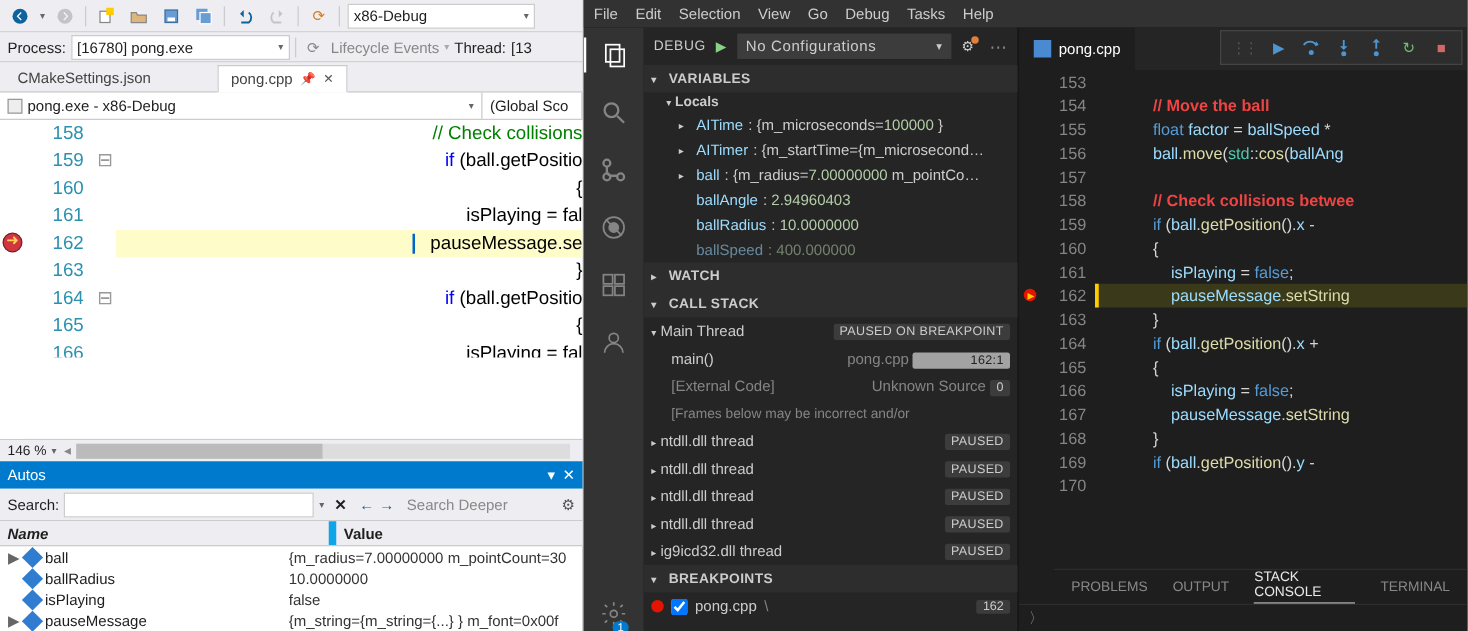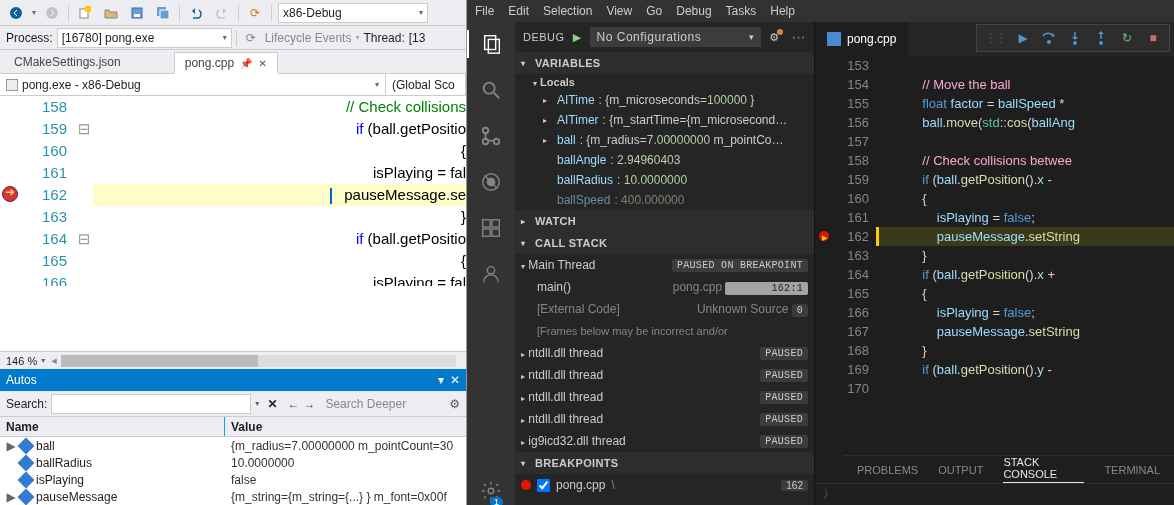--- a/index.html
+++ b/index.html
@@ -40,21 +40,21 @@
 
   .vs-zoom { height: 18px; background: #eeeef2; border-top: 1px solid #ccc; display: flex; align-items: center; padding: 0 6px; font-size: 11px; }
 
   .vs-autos-header { height: 22px; background: #007acc; color: #fff; display: flex; align-items: center; padding: 0 6px; font-size: 12px; justify-content: space-between; }
   .vs-autos-header .tools { display: flex; gap: 6px; }
   .vs-search { height: 26px; background: #eeeef2; display: flex; align-items: center; padding: 0 6px; gap: 4px; border-bottom: 1px solid #ccc; }
   .vs-search input { flex: 0 0 200px; height: 20px; border: 1px solid #ccc; padding: 0 4px; }
 
   .vs-grid { flex: 0 0 auto; }
   .vs-grid-head { display: flex; height: 20px; background: #eeeef2; border-bottom: 1px solid #ccc; font-size: 12px; font-weight: 600; }
-  .vs-grid-head .c1 { width: 225px; padding-left: 6px; border-right: 1px solid #0ea5e9; display:flex; align-items:center; }
+  .vs-grid-head .c1 { width: 269px; padding-left: 6px; border-right: 6px solid #0ea5e9; display:flex; align-items:center;font-style:italic; }
   .vs-grid-head .c2 { flex: 1; padding-left: 6px; display:flex; align-items:center; }
   .vs-row { display: flex; height: 17px; font-size: 12px; align-items: center; }
   .vs-row .c1 { width: 225px; padding-left: 6px; display: flex; align-items: center; gap: 4px; }
   .vs-row .c2 { flex: 1; padding-left: 6px; color: #333; white-space: nowrap; overflow: hidden; }
   .exp { color: #666; width: 10px; display:inline-block; text-align:center; }
   .var-ico { width: 12px; height: 12px; background: #2f7cd0; transform: rotate(45deg); display:inline-block; }
 
   
   .vsc { flex: 1; height: 505px; background: #1e1e1e; color: #ccc; display: flex; flex-direction: column; font-size: 12px; }
 
@@ -78,21 +78,21 @@
   .side-sec { color: #ccc; }
   .side-head { height: 22px; background: #2d2d2d; display: flex; align-items: center; padding: 0 6px; gap: 4px; font-size: 11px; font-weight: 600; letter-spacing: 0.3px; }
   .side-head .tri2 { font-size: 8px; width: 10px; display: inline-block; }
   .side-sub { padding: 2px 0 2px 18px; font-size: 11px; color: #ccc; }
   .side-item { height: 20px; display: flex; align-items: center; padding-left: 28px; font-size: 12px; gap: 4px; white-space: nowrap; overflow: hidden; }
   .vname { color: #9cdcfe; }
   .vval { color: #b5cea8; }
   .vobj { color: #ccc; }
 
   .callstk .row { height: 22px; display: flex; align-items: center; padding: 0 6px; justify-content: space-between; font-size: 12px; }
-  .callstk .tag { background: #3c3c3c; padding: 1px 5px; font-size: 10px; color: #ccc; border-radius: 2px; letter-spacing: 0.3px; font-family: Liberation Mono, monospace; }
+  .callstk .tag { background: #3c3c3c; padding: 1px 5px; font-size: 10px; color: #ccc; border-radius: 2px; letter-spacing: 0.3px; }
   .callstk .tag.white { background: #a3a3a3; color: #222; padding-left: 46px; }
   .dimtxt { color: #858585; }
 
   .bp-row { height: 22px; display: flex; align-items: center; padding: 0 6px; gap: 6px; font-size: 12px; justify-content: space-between; }
   .bp-dot { width: 10px; height: 10px; background: #e51400; border-radius: 50%; }
   .bp-line { background: #3c3c3c; padding: 0 5px; font-size: 10px; color: #ccc; border-radius: 2px; }
 
   .vsc-editor-wrap { flex: 1; display: flex; flex-direction: column; overflow: hidden; background: #1e1e1e; }
   .vsc-etabs { height: 34px; background: #252526; display: flex; align-items: stretch; position: relative; }
   .vsc-etab { background: #1e1e1e; padding: 0 12px; display: flex; align-items: center; gap: 6px; font-size: 12px; color: #fff; }
@@ -103,21 +103,21 @@
   .dbg-i { width: 16px; height: 16px; display:flex; align-items:center; justify-content:center; }
 
   .vsc-editor { flex: 1; display: flex; font-family: Consolas, monospace; font-size: 13px; line-height: 19px; overflow: hidden; }
   .vsc-g { width: 22px; }
   .vsc-bp-ind { width:14px; height:14px; margin:2px auto; position:relative; }
   .vsc-bp-ind .d { width:10px; height:10px; background:#e51400; border-radius:50%; position:absolute; left:0; top:2px;}
   .vsc-bp-ind .a { position:absolute; left:3px; top:-1px; color:#ffcc00; font-size:11px;}
   .vsc-ln { width: 42px; text-align: right; padding-right: 10px; color: #858585; }
   .vsc-code { flex: 1; white-space: pre; color: #d4d4d4; }
   .vsc-hl { background: #3a3a1a; display: block; border-left: 3px solid #ffcc00; margin-left: -3px; padding-left: 0; }
-  .d-cm { color: #f9a8d4; }
+  .d-cm { color: #ef4444; font-weight: bold; }
   .d-kw { color: #569cd6; }
   .d-fn { color: #dcdcaa; }
   .d-tp { color: #4ec9b0; }
   .d-id { color: #9cdcfe; }
   .d-op { color: #d4d4d4; }
 
   .vsc-panels { height: 28px; background: #1e1e1e; border-top: 1px solid #2d2d2d; display: flex; align-items: center; gap: 20px; padding: 0 14px; font-size: 11px; color: #888; margin-left: 28px; }
   .vsc-panels .on { color: #e8e8e8; border-bottom:1px solid #e8e8e8; padding-bottom:2px; }
 
   .vsc-bc { height: 22px; background: #1e1e1e; border-top: 1px solid #2d2d2d; display:flex; align-items:center; padding:0 8px; color:#888;}

